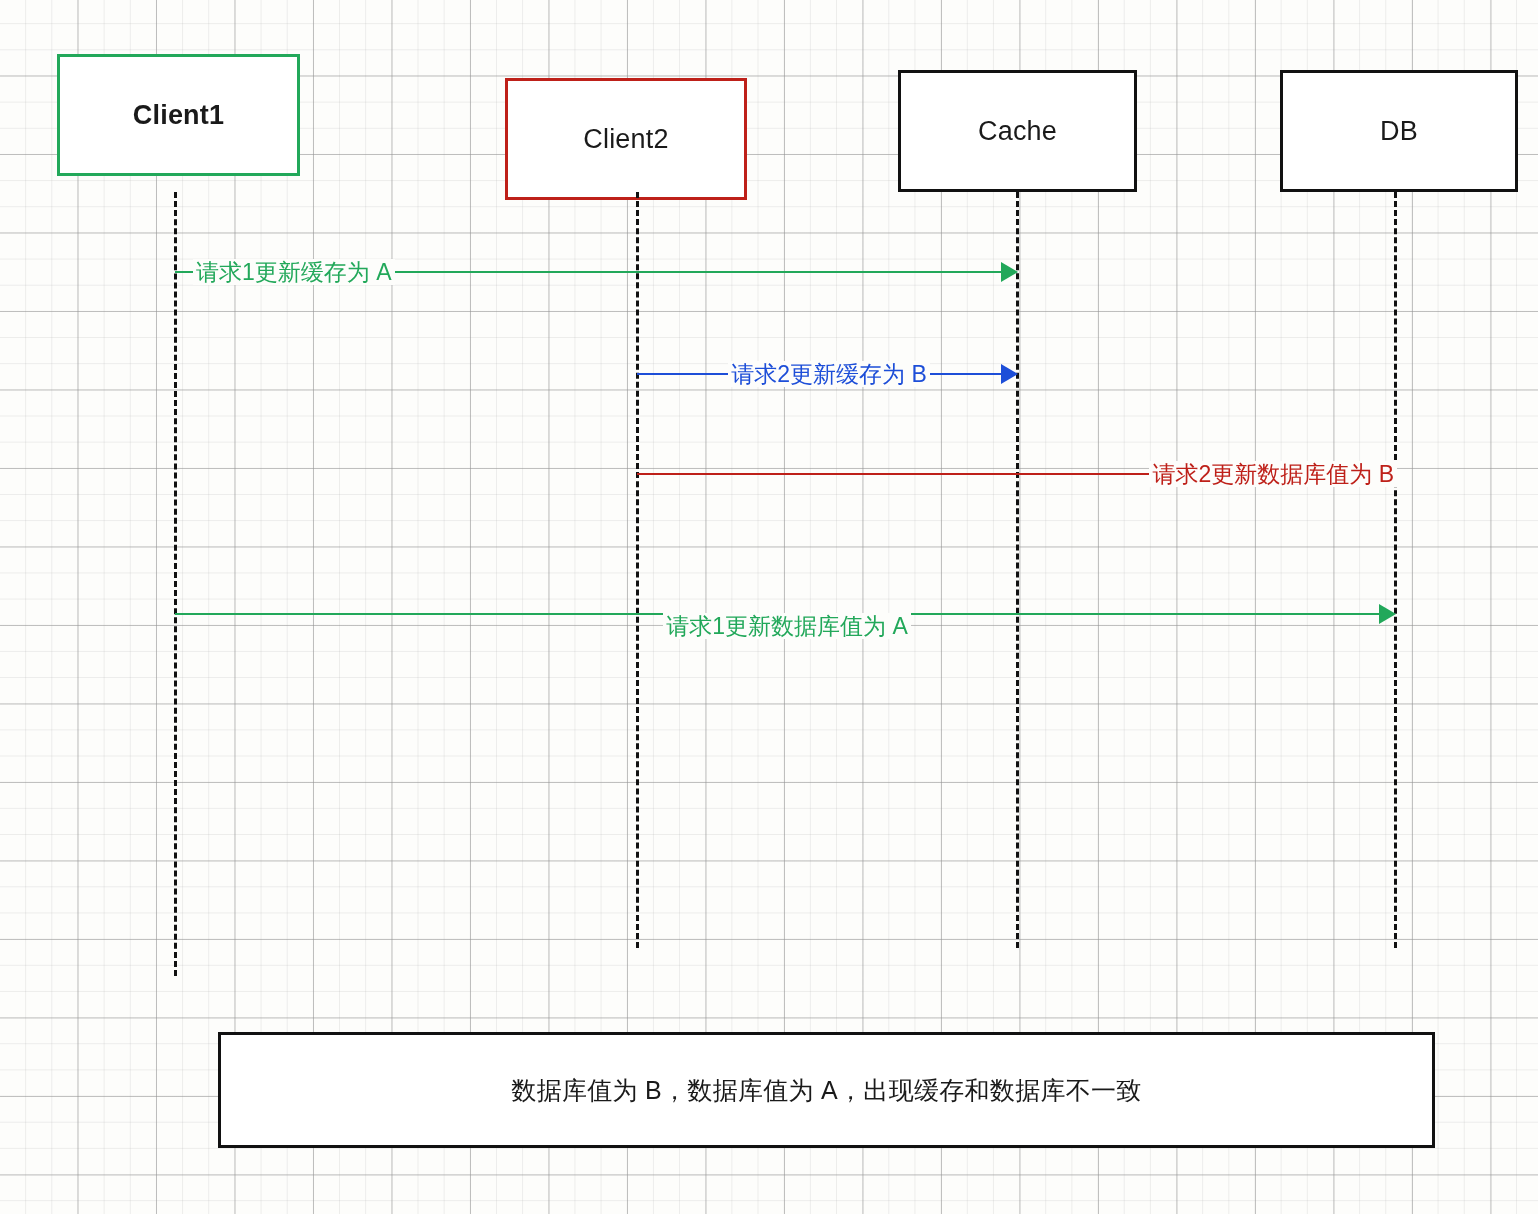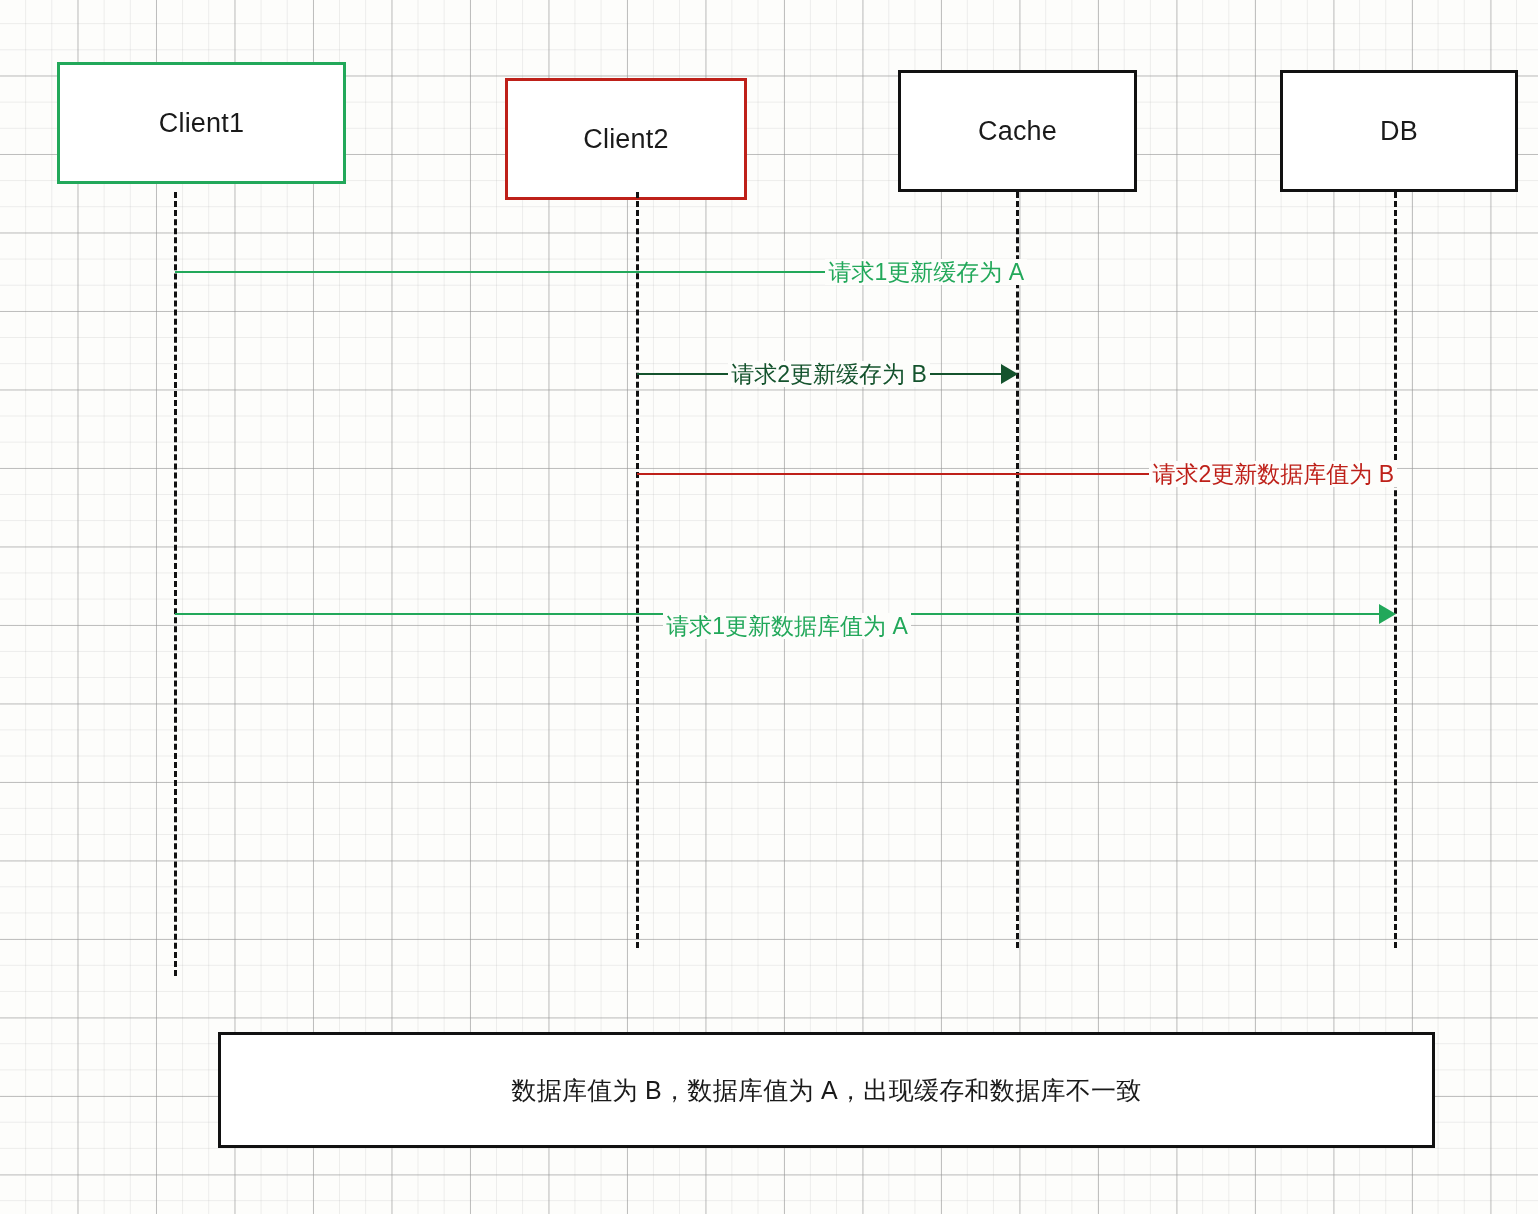--- a/index.html
+++ b/index.html
@@ -105,45 +105,45 @@
     color: #1a1a1a;
     white-space: nowrap;
     letter-spacing: 0.3px;
   }
 </style>
 </head>
 <body>
 
 <div id="canvas">
 
-  <div class="participant" id="pbox-0" style="left: 57px; top: 62px; width: 289px; height: 122px; border: 3px solid rgb(34, 168, 90);">
+  <div class="participant" id="pbox-0" style="left: 57px; top: 54px; width: 243px; height: 122px; border: 3px solid rgb(34, 168, 90); font-weight: bold;">
     <span class="plabel">Client1</span>
   </div>
   <div class="participant" id="pbox-1" style="left: 505px; top: 70px; width: 242px; height: 122px; border: 3px solid rgb(190, 32, 25); margin-top: 8px;">
     <span class="plabel">Client2</span>
   </div>
   <div class="participant" id="pbox-3" style="left: 1280px; top: 70px; width: 238px; height: 122px; border: 3px solid rgb(17, 17, 17);">
     <span class="plabel">DB</span>
   </div>
   <div class="participant" id="pbox-2" style="left: 898px; top: 70px; width: 239px; height: 122px; border: 3px solid rgb(17, 17, 17);">
     <span class="plabel">Cache</span>
   </div>
 
   <div class="lifeline" id="lline-0" style="left: 174px; top: 192px; height: 784px;"></div>
   <div class="lifeline" id="lline-1" style="left: 636px; top: 192px; height: 756px;"></div>
   <div class="lifeline" id="lline-2" style="left: 1016px; top: 192px; height: 756px;"></div>
   <div class="lifeline" id="lline-3" style="left: 1394px; top: 192px; height: 756px;"></div>
 
   <div class="message" id="msg-0" style="left: 175px; top: 252px; width: 842px; color: rgb(34, 168, 90);">
     <div class="msg-line" style="width: 827px;"></div>
     <div class="msg-head" style="left: 826px;"></div>
-    <div class="msg-label" style="left: 8px; width: 842px; text-align: right; background: transparent;"><span style="background: rgb(253, 253, 251); padding: 0px 3px;">请求1更新缓存为 A</span></div>
+    <div class="msg-label" style="left: 16px; width: 842px; text-align: left; background: transparent;"><span style="background: rgb(253, 253, 251); padding: 0px 3px;">请求1更新缓存为 A</span></div>
   </div>
 
-  <div class="message" id="msg-1" style="left: 637px; top: 354px; width: 380px; color: #14532d;">
+  <div class="message" id="msg-1" style="left: 637px; top: 354px; width: 380px; color: #1d4ed8;">
     <div class="msg-line" style="width: 365px;"></div>
     <div class="msg-head" style="left: 364px;"></div>
     <div class="msg-label" style="left: 0px; width: 380px; text-align: center; background: transparent;"><span style="background: rgb(253, 253, 251); padding: 0px 3px;">请求2更新缓存为 B</span></div>
   </div>
 
   <div class="message" id="msg-2" style="left: 637px; top: 454px; width: 758px; color: rgb(190, 32, 25);">
     <div class="msg-line" style="width: 743px;"></div>
     <div class="msg-head" style="left: 742px;"></div>
     <div class="msg-label" style="left: 0px; width: 758px; text-align: right; background: transparent;"><span style="background: rgb(253, 253, 251); padding: 0px 3px;">请求2更新数据库值为 B</span></div>
   </div>

